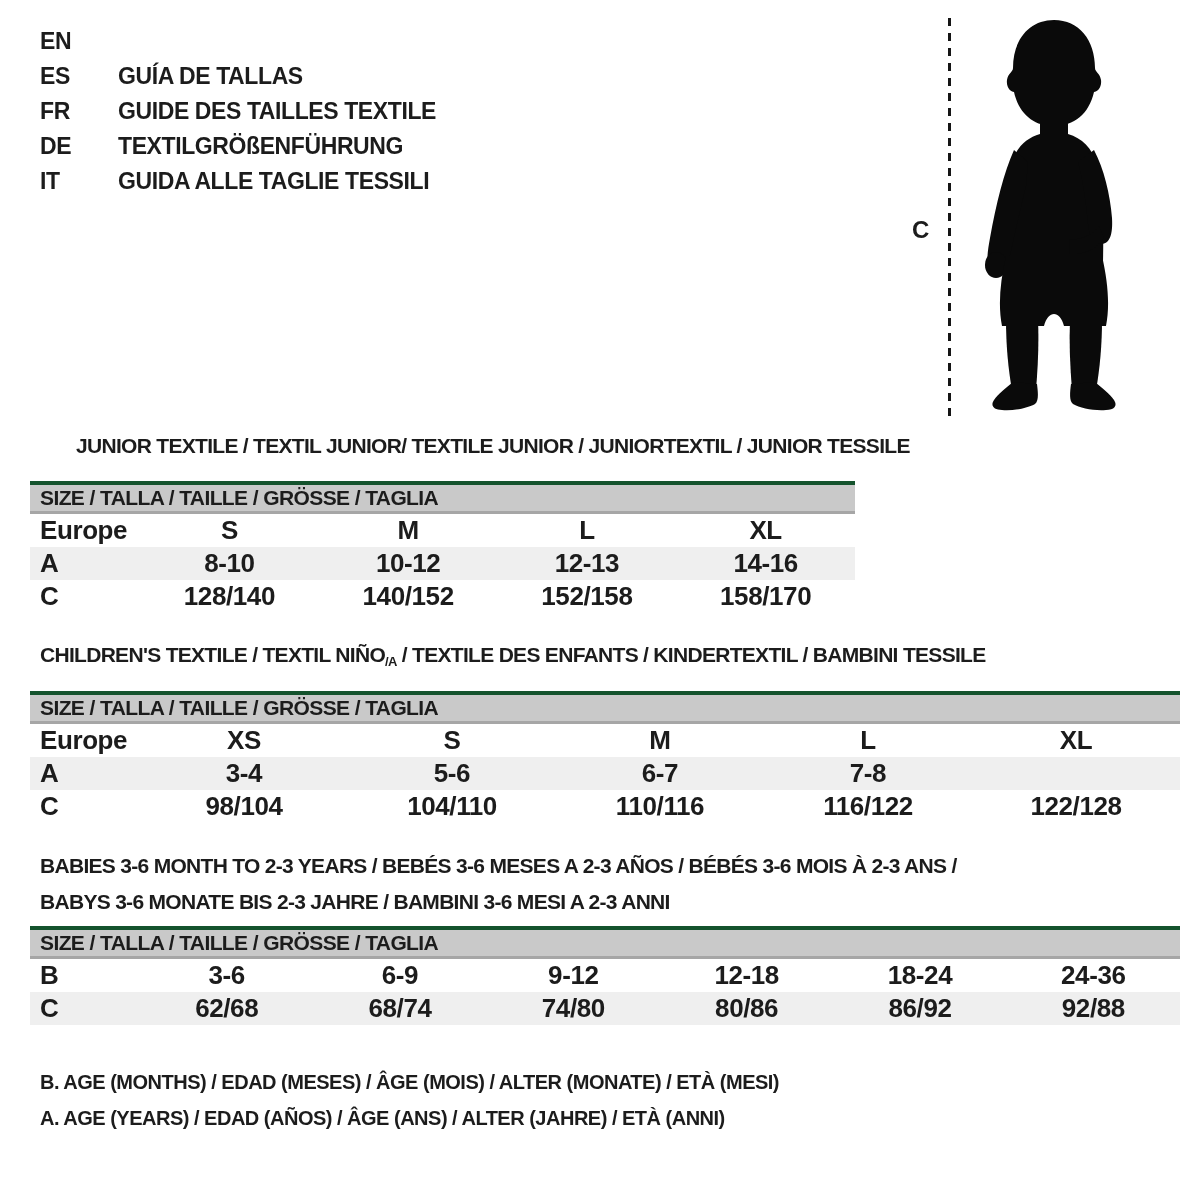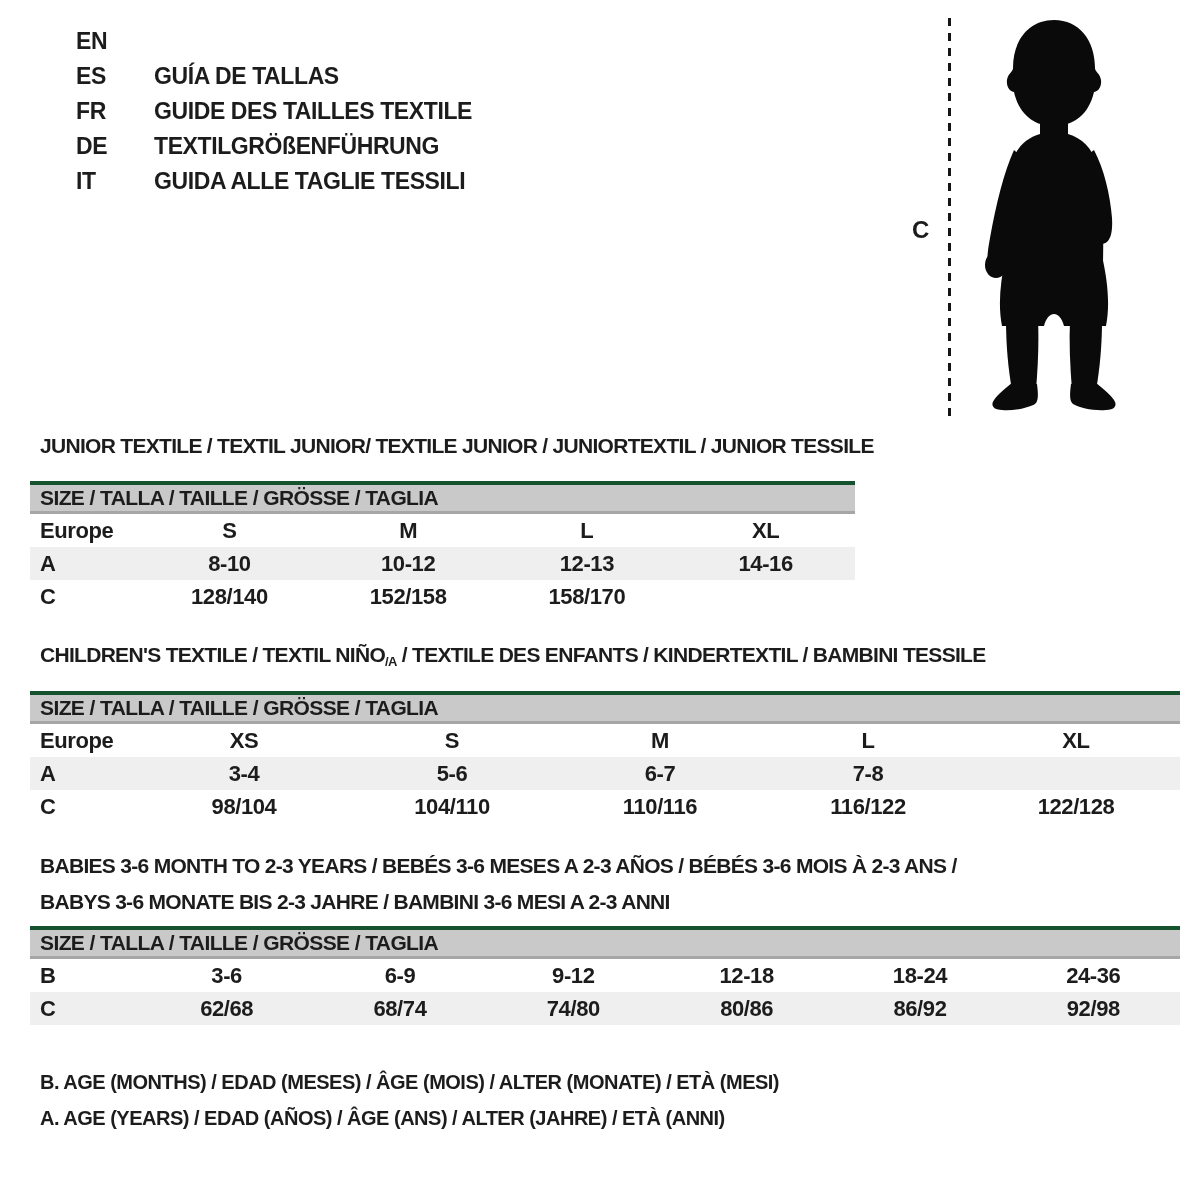--- a/index.html
+++ b/index.html
@@ -1,48 +1,48 @@
 <!DOCTYPE html>
 <html><head>
 <meta charset="utf-8">
 <style>
   html,body{margin:0;padding:0;background:#ffffff;}
   .canvas{
     position:relative;width:1200px;height:1200px;background:#ffffff;
     font-family:"Liberation Sans","DejaVu Sans",sans-serif;color:#1c1c1c;overflow:hidden;
   }
   
-  .lang-block{position:absolute;left:40px;top:24px;margin-left:36px;}
+  .lang-block{position:absolute;left:40px;top:24px;}
   .lang-row{display:flex;height:35px;align-items:center;font-size:23px;font-weight:bold;letter-spacing:-0.4px;white-space:nowrap;}
   .lang-code{width:78px;flex:0 0 78px;}
   
   .height-line{
     position:absolute;left:948px;top:18px;width:3px;height:398px;
     background:repeating-linear-gradient(to bottom,#151515 0 8px,transparent 8px 15px);
   }
   .height-label{position:absolute;left:912px;top:216px;font-size:24px;font-weight:bold;}
   .silhouette{position:absolute;left:966px;top:14px;}
   .silhouette *{fill:#0a0a0a;}
   
   .sec-title{position:absolute;left:40px;font-size:21px;font-weight:bold;letter-spacing:-0.7px;white-space:nowrap;}
   .sec-title sub{font-size:13px;vertical-align:-4px;}
-  .title-junior{top:434px;}
+  .title-junior{top:434px;margin-left:36px;}
   .title-children{top:643px;}
   .title-babies{top:848px;line-height:36px;}
   
   .size-table{position:absolute;left:30px;}
   .tbl-junior{top:481px;width:825px;}
   .tbl-children{top:691px;width:1150px;}
   .tbl-babies{top:926px;width:1150px;}
   .st-header{
     height:26px;line-height:26px;background:#c9c9c9;
     border-top:4px solid #14532d;border-bottom:3px solid #a6a6a6;
     padding-left:10px;font-size:21px;font-weight:bold;letter-spacing:-0.6px;
   }
-  .st-row{display:grid;height:33px;line-height:33px;font-size:22px;font-weight:bold;letter-spacing:-0.4px;}
+  .st-row{display:grid;height:33px;line-height:33px;font-size:26px;font-weight:bold;letter-spacing:-0.4px;}
   .tbl-junior .st-row{grid-template-columns:110px repeat(4,1fr);}
   .tbl-children .st-row{grid-template-columns:110px repeat(5,1fr);}
   .tbl-babies .st-row{grid-template-columns:110px repeat(6,1fr);}
   .st-row.alt{background:#efefef;}
   .st-label{padding-left:10px;text-align:left;}
   .st-cell{text-align:center;}
   
   .legend{position:absolute;left:40px;top:1064px;}
   .legend-line{height:36px;line-height:36px;font-size:20px;font-weight:bold;letter-spacing:-0.5px;white-space:nowrap;}
 </style>
@@ -111,20 +111,21 @@
     <div class="st-row alt">
       <div class="st-label">A</div>
       <div class="st-cell">8-10</div>
       <div class="st-cell">10-12</div>
       <div class="st-cell">12-13</div>
       <div class="st-cell">14-16</div>
     </div>
     <div class="st-row">
       <div class="st-label">C</div>
       <div class="st-cell">128/140</div>
+      <div class="st-cell">140/152</div>
       <div class="st-cell">152/158</div>
       <div class="st-cell">158/170</div>
     </div>
   </div>
 
   <div class="sec-title title-children"><span>CHILDREN'S TEXTILE / TEXTIL NIÑO</span><sub>/A</sub><span> / TEXTILE DES ENFANTS / KINDERTEXTIL / BAMBINI TESSILE</span></div>
   <div class="size-table tbl-children">
     <div class="st-header">SIZE / TALLA / TAILLE / GRÖSSE / TAGLIA</div>
     <div class="st-row">
       <div class="st-label">Europe</div>
@@ -166,21 +167,21 @@
       <div class="st-cell">18-24</div>
       <div class="st-cell">24-36</div>
     </div>
     <div class="st-row alt">
       <div class="st-label">C</div>
       <div class="st-cell">62/68</div>
       <div class="st-cell">68/74</div>
       <div class="st-cell">74/80</div>
       <div class="st-cell">80/86</div>
       <div class="st-cell">86/92</div>
-      <div class="st-cell">92/98</div>
+      <div class="st-cell">92/88</div>
     </div>
   </div>
 
   <div class="legend">
     <div class="legend-line">B. AGE (MONTHS) / EDAD (MESES) / ÂGE (MOIS) / ALTER (MONATE) / ETÀ (MESI)</div>
     <div class="legend-line">A. AGE (YEARS) / EDAD (AÑOS) / ÂGE (ANS) / ALTER (JAHRE) / ETÀ (ANNI)</div>
   </div>
 
 </div>
 

